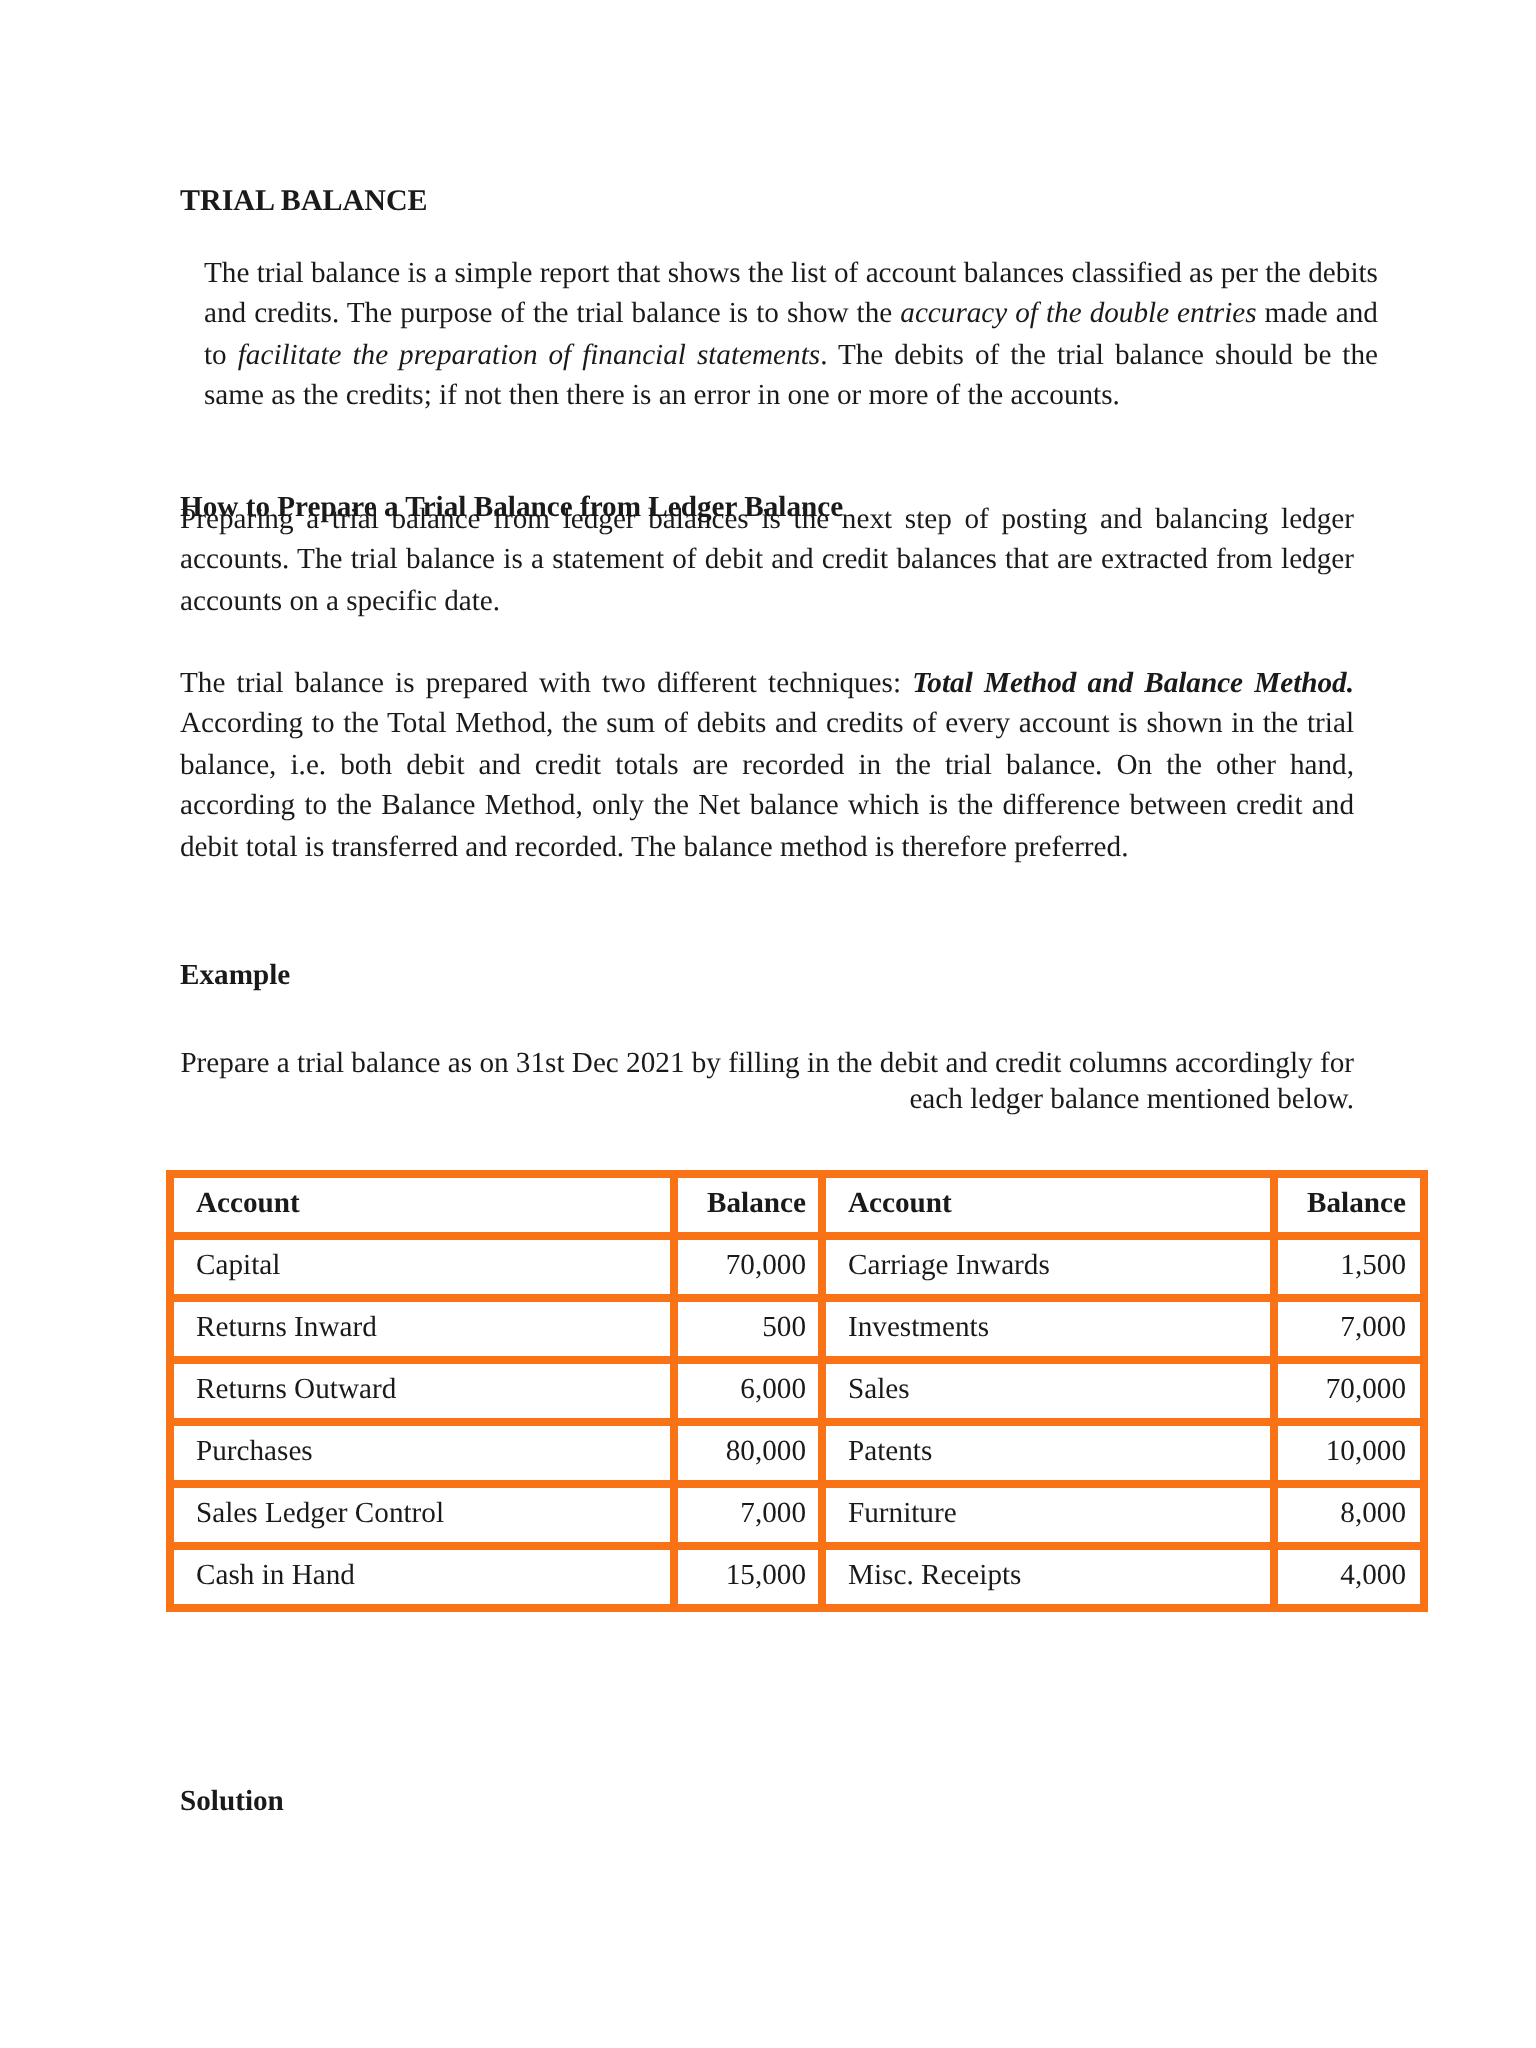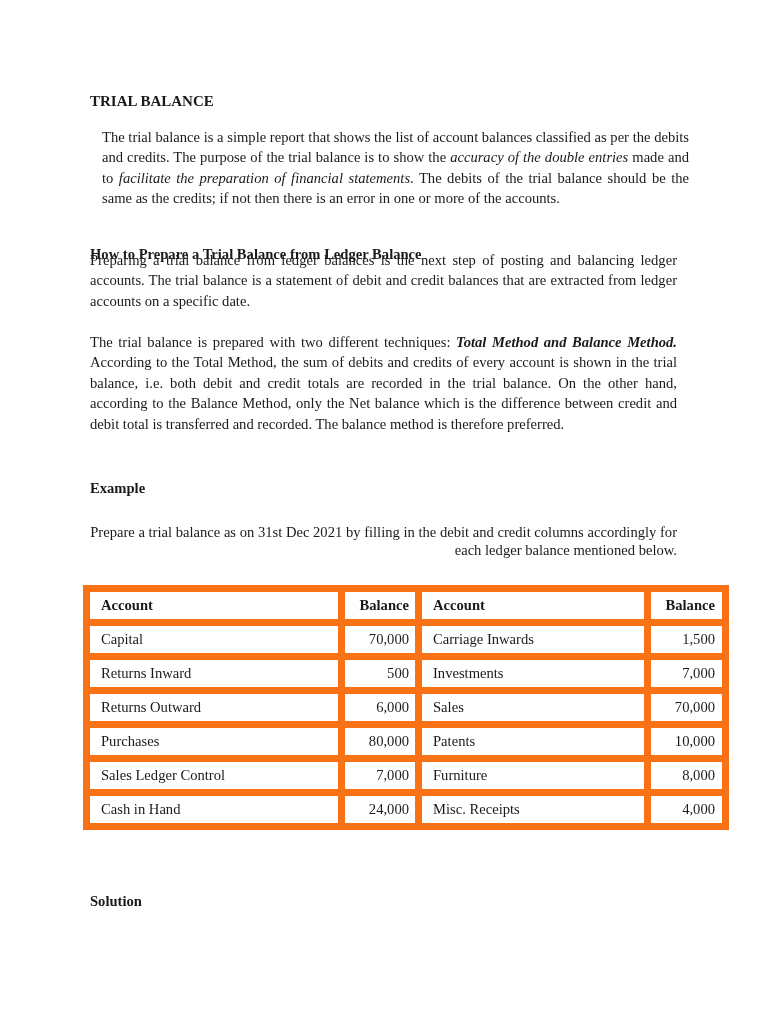--- a/index.html
+++ b/index.html
@@ -21,21 +21,21 @@
   em { font-style: italic; }
   .bi { font-weight: bold; font-style: italic; }
 
   table.ledger {
     position: absolute; left: 83px; top: 585px;
     border-collapse: collapse;
     font-family: "Liberation Serif", "DejaVu Serif", serif;
     font-size: 14.6px;
   }
   table.ledger td, table.ledger th {
-    border: 7px solid #f97316;
+    border: 4px solid #f97316;
     height: 27px;
     padding: 0 7px 0 11px;
     line-height: 27px;
   }
   table.ledger th { font-weight: bold; text-align: left; }
   .c-acc1 { width: 230px; }
   .c-bal1 { width: 60px; text-align: right !important; padding-right: 6px !important; padding-left: 4px !important; }
   .c-acc2 { width: 204px; }
   .c-bal2 { width: 60px; text-align: right !important; padding-right: 7px !important; padding-left: 4px !important; }
   .solution { position: absolute; top: 893px; left: 90px; font-weight: bold; }
@@ -92,20 +92,20 @@
       <td class="c-bal2">10,000</td>
     </tr>
     <tr>
       <td class="c-acc1">Sales Ledger Control</td>
       <td class="c-bal1">7,000</td>
       <td class="c-acc2">Furniture</td>
       <td class="c-bal2">8,000</td>
     </tr>
     <tr>
       <td class="c-acc1">Cash in Hand</td>
-      <td class="c-bal1">24,000</td>
+      <td class="c-bal1">15,000</td>
       <td class="c-acc2">Misc. Receipts</td>
       <td class="c-bal2">4,000</td>
     </tr>
   </tbody>
 </table>
 
 <div class="solution">Solution</div>
 
 </body></html>

